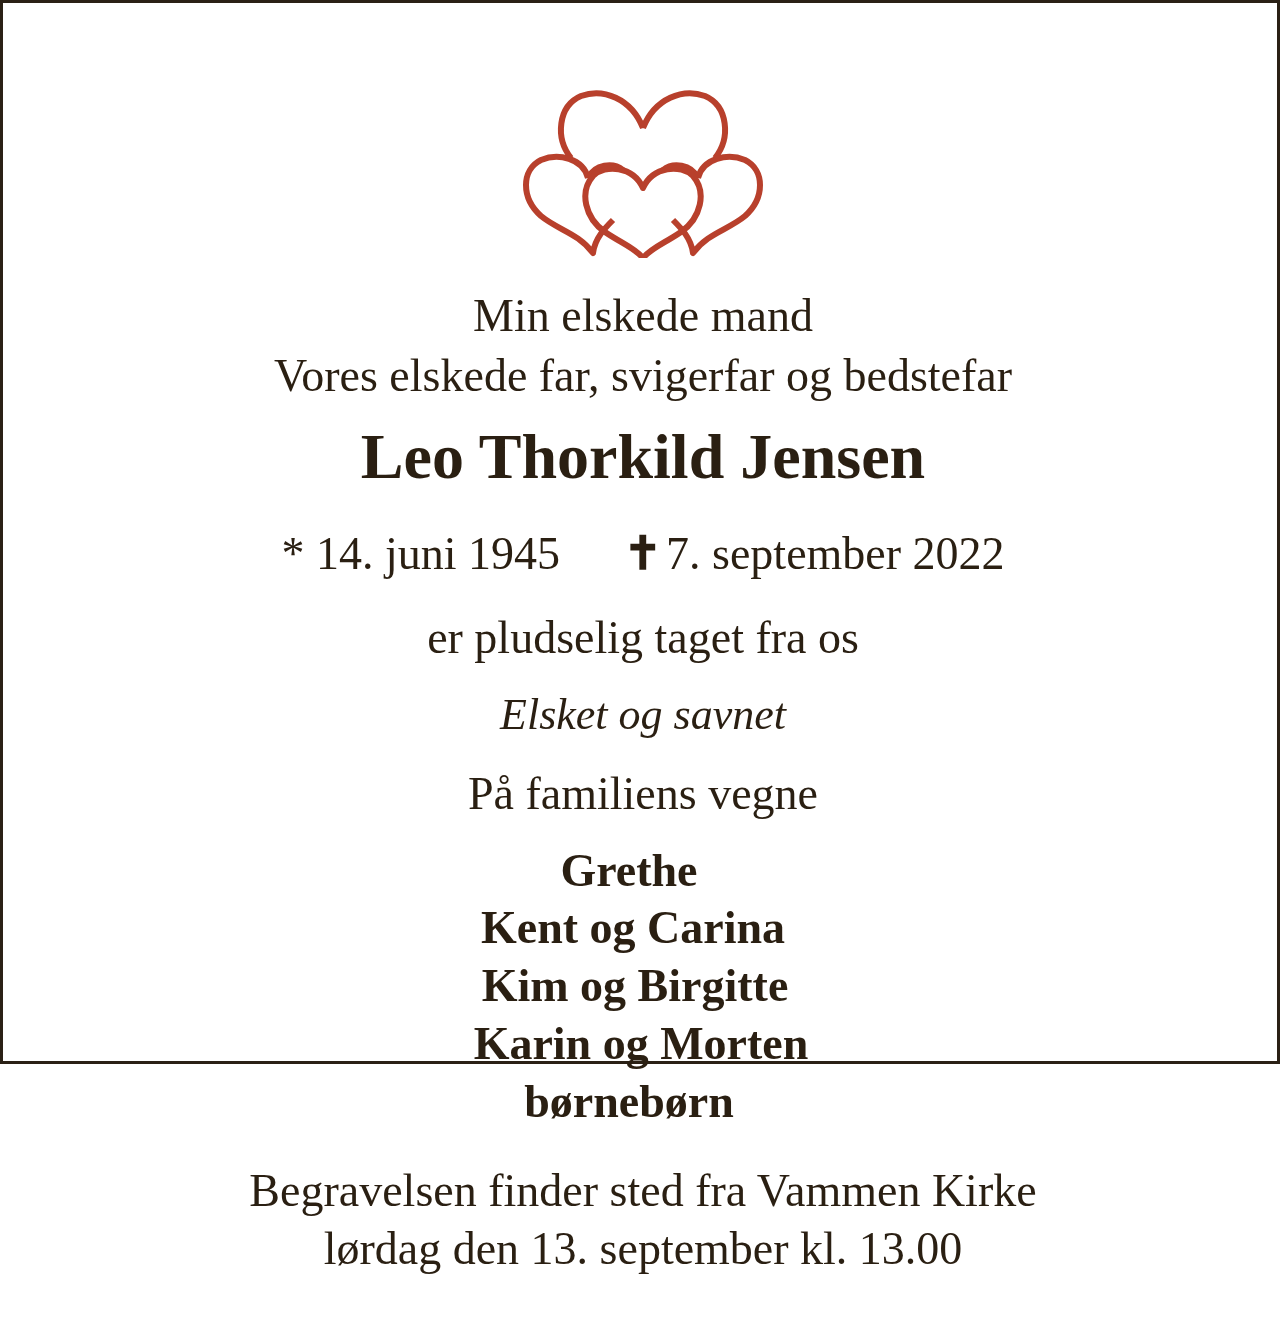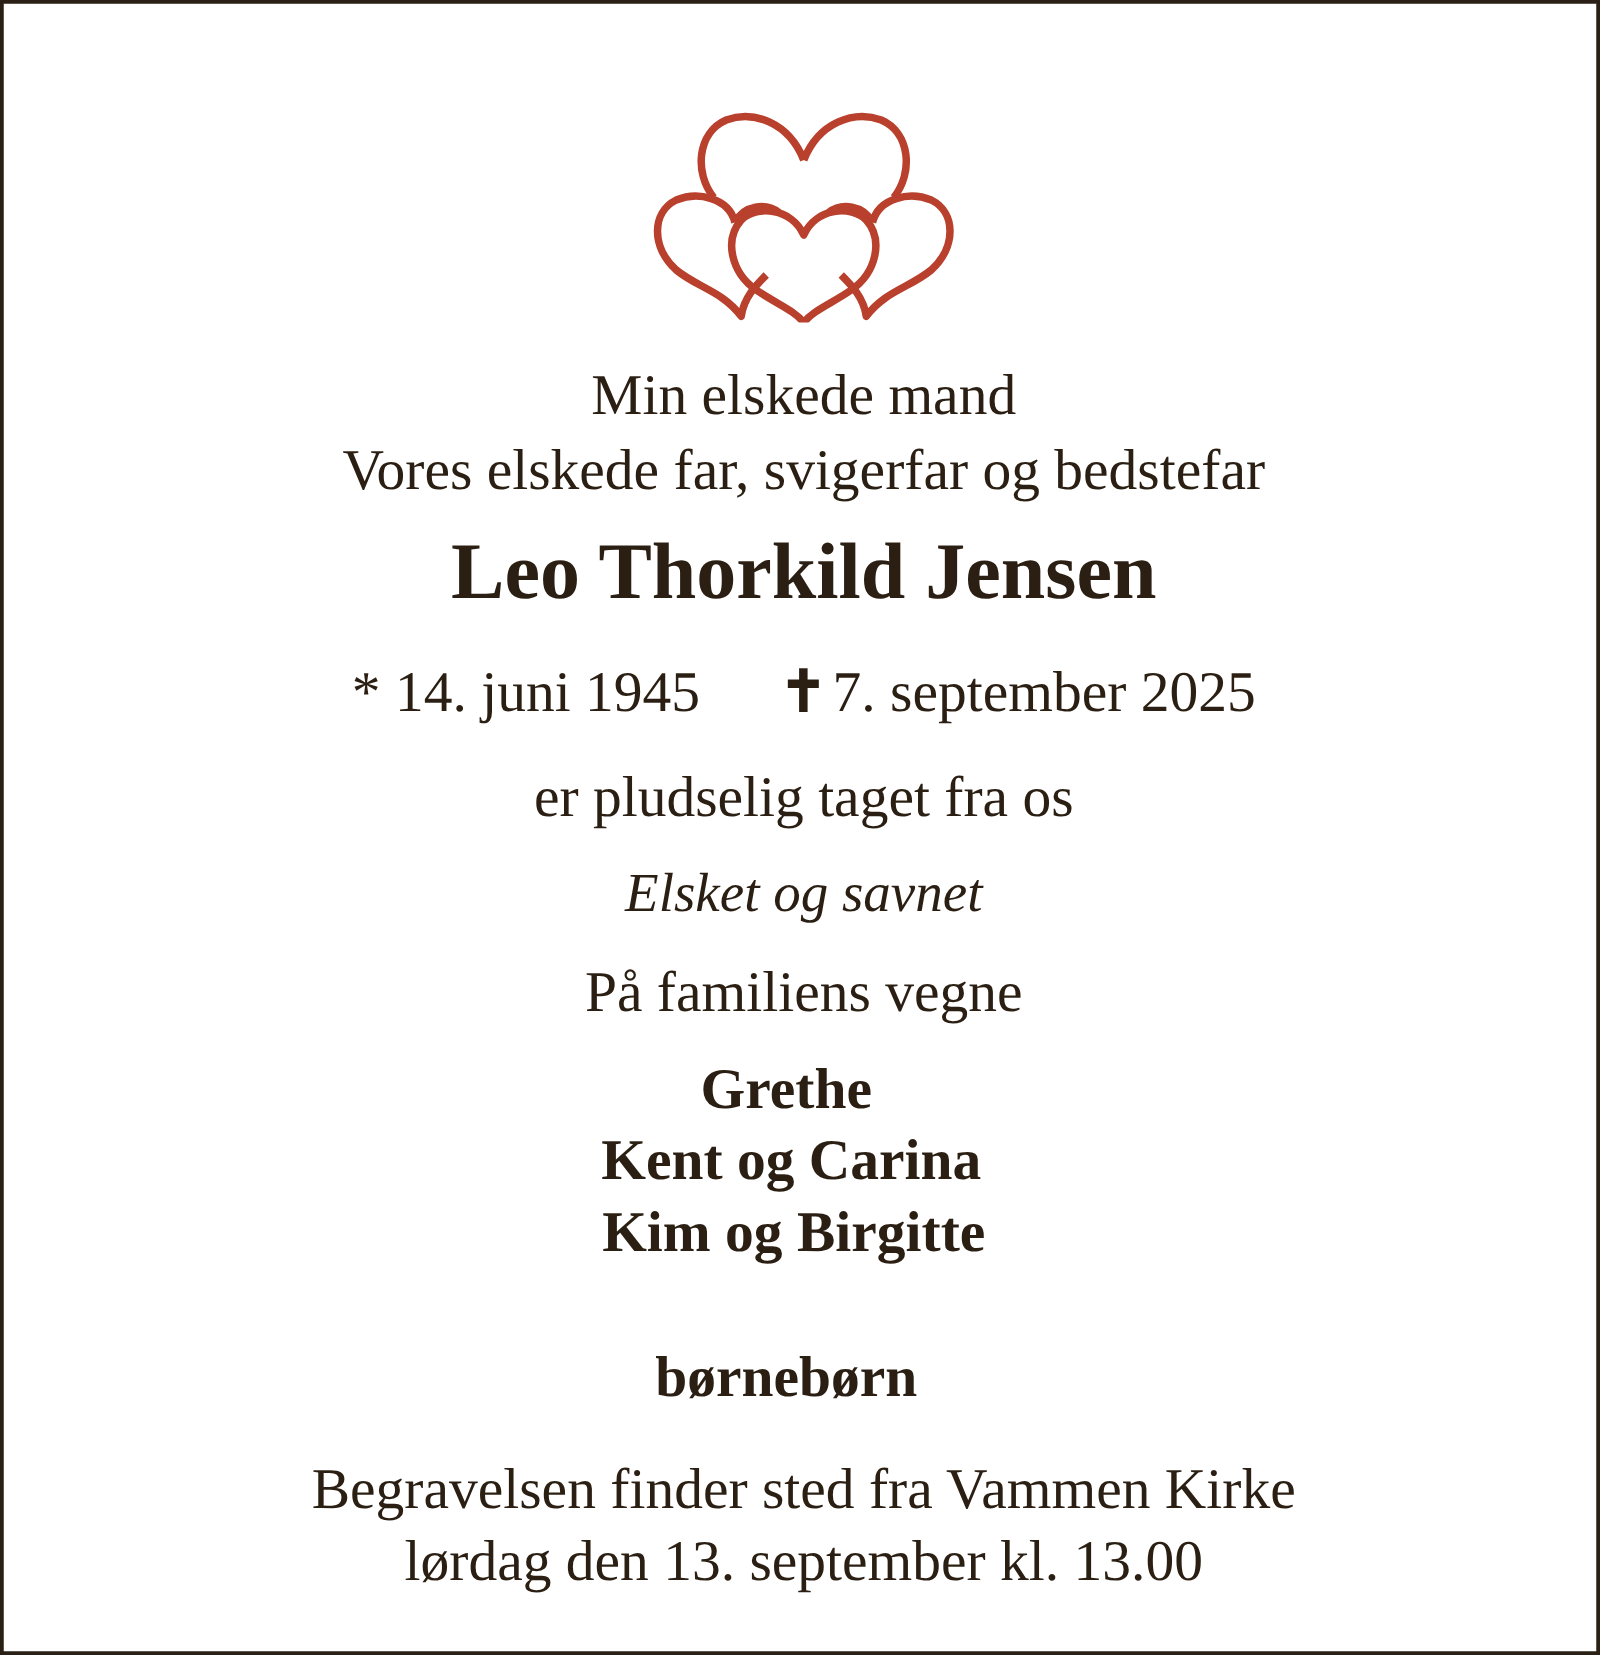--- a/index.html
+++ b/index.html
@@ -1,18 +1,18 @@
 <!DOCTYPE html>
 <html><head>
 <meta charset="utf-8">
 <style>
   html, body { margin: 0; padding: 0; background: #ffffff; }
   body { width: 1280px; height: 1324px; position: relative; overflow: hidden; }
   .frame {
-    position: absolute; left: 0; top: 0; width: 1280px; height: 1324px;
+    position: absolute; left: 0; top: 0; width: 1280px; height: 1064px;
     box-sizing: border-box; border: 3px solid #2a2015; background: #fff;
   }
   .line {
     position: absolute; left: 0; width: 1280px; text-align: center;
     font-family: "Liberation Serif", "DejaVu Serif", serif;
     color: #2a1f12; white-space: nowrap; line-height: 1;
   }
   .reg { font-size: 46px; }
   .name { font-size: 64px; font-weight: bold; }
   .ital { font-style: italic; font-size: 44px; }
@@ -40,27 +40,28 @@
   </svg>
 
   <div class="line reg" style="top:290px">Min elskede mand</div>
   <div class="line reg" style="top:350px">Vores elskede far, svigerfar og bedstefar</div>
 
   <div class="line name" style="top:422px">Leo Thorkild Jensen</div>
 
   <div class="line reg dates" style="top:528px">
     <span>*</span>
     <span>14. juni 1945</span>
-    <span class="cross">✝</span><span>7. september 2025</span>
+    <span class="cross">✝</span><span>7. september 2022</span>
   </div>
 
   <div class="line reg" style="top:612px">er pludselig taget fra os</div>
   <div class="line ital" style="top:690px">Elsket og savnet</div>
   <div class="line reg" style="top:768px">På familiens vegne</div>
 
   <div class="line bold" style="top:845px; left:-14px">Grethe</div>
   <div class="line bold" style="top:902px; left:-10px">Kent og Carina</div>
   <div class="line bold" style="top:960px; left:-8px">Kim og Birgitte</div>
+  <div class="line bold" style="top:1018px; left:-2px">Karin og Morten</div>
   <div class="line bold" style="top:1076px; left:-14px">børnebørn</div>
 
   <div class="line reg" style="top:1165px">Begravelsen finder sted fra Vammen Kirke</div>
   <div class="line reg" style="top:1223px">lørdag den 13. september kl. 13.00</div>
 </div>
 
 </body></html>

